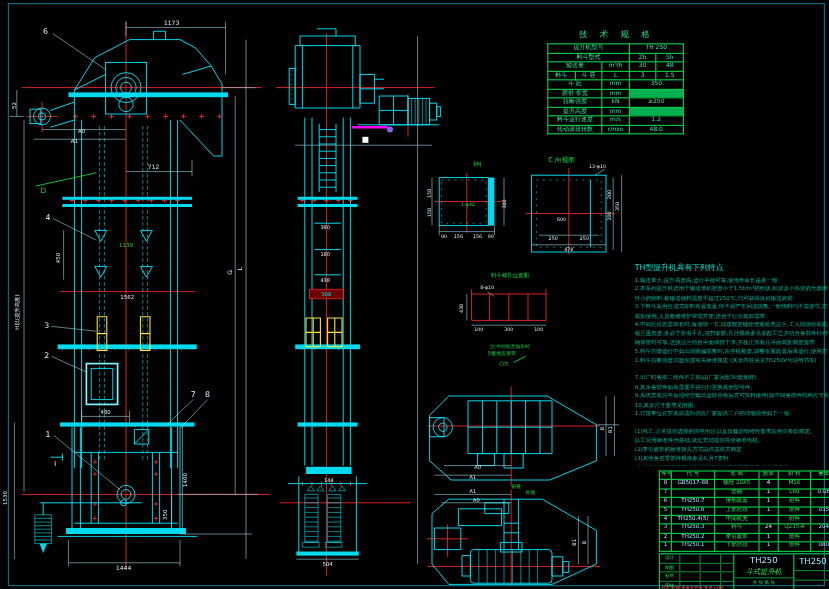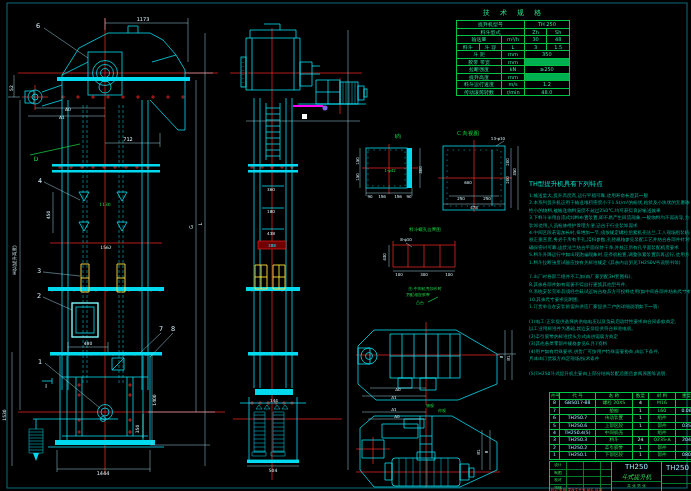--- a/index.html
+++ b/index.html
@@ -13,29 +13,29 @@
   .cb {stroke:#7df9ff;fill:none;stroke-width:1.4;}
   .cf {fill:#00d9ee;stroke:none;}
   .r  {stroke:#ff2a2a;fill:none;stroke-width:.7;}
   .rf {fill:#6e0000;stroke:#ff2a2a;stroke-width:.6;}
   .y  {stroke:#ffe23c;fill:none;stroke-width:.9;}
   .m  {stroke:#ff00ff;fill:none;stroke-width:2;}
   .gs {stroke:#17dd45;fill:none;stroke-width:.7;}
   .dim{stroke:#9fd5e2;fill:none;stroke-width:.5;}
   .frame{stroke:#0d6b7c;fill:none;stroke-width:1;}
   
-  #spec{position:absolute;left:456px;top:8px;width:116px;}
+  #spec{position:absolute;left:456px;top:24px;width:116px;}
   .spec-title{color:#2ae08c;font-size:7px;letter-spacing:4px;text-align:center;margin-bottom:2px;}
   #spec table{border-collapse:collapse;width:114px;table-layout:fixed;}
   #spec td{border:1px solid #00c446;color:#35e8a0;font-size:5px;line-height:6.5px;height:6.5px;
            padding:0 1px;text-align:center;white-space:nowrap;overflow:hidden;}
   #spec td.hl{background:#00b050;}
   
   #notes{position:absolute;left:529px;top:180px;width:161px;height:208px;overflow:hidden;}
-  .notes-title{color:#00e4d0;font-size:6.5px;margin-bottom:3px;white-space:nowrap;}
+  .notes-title{color:#00e4d0;font-size:6.5px;margin-bottom:3px;white-space:nowrap;margin-top:39px;}
   .note-line{color:#00b89c;font-size:4.6px;line-height:7.4px;white-space:nowrap;overflow:hidden;}
   
   #bom{position:absolute;left:549px;top:392px;width:142px;}
   #bom table{border-collapse:collapse;width:142px;table-layout:fixed;}
   #bom td,#bom th{border:1px solid #00c446;font-size:4.6px;line-height:6.4px;height:6.4px;
         padding:0 1px;text-align:center;white-space:nowrap;overflow:hidden;font-weight:normal;}
   #bom th{color:#2fe35a;}
   .bc0,.bc1,.bc5{color:#9fe8ff;} .bc2,.bc4{color:#2fe35a;} .bc3{color:#d6f2fa;}
   
   #tblock{position:absolute;left:549px;top:461px;width:142px;height:30px;border:1px solid #00c446;

